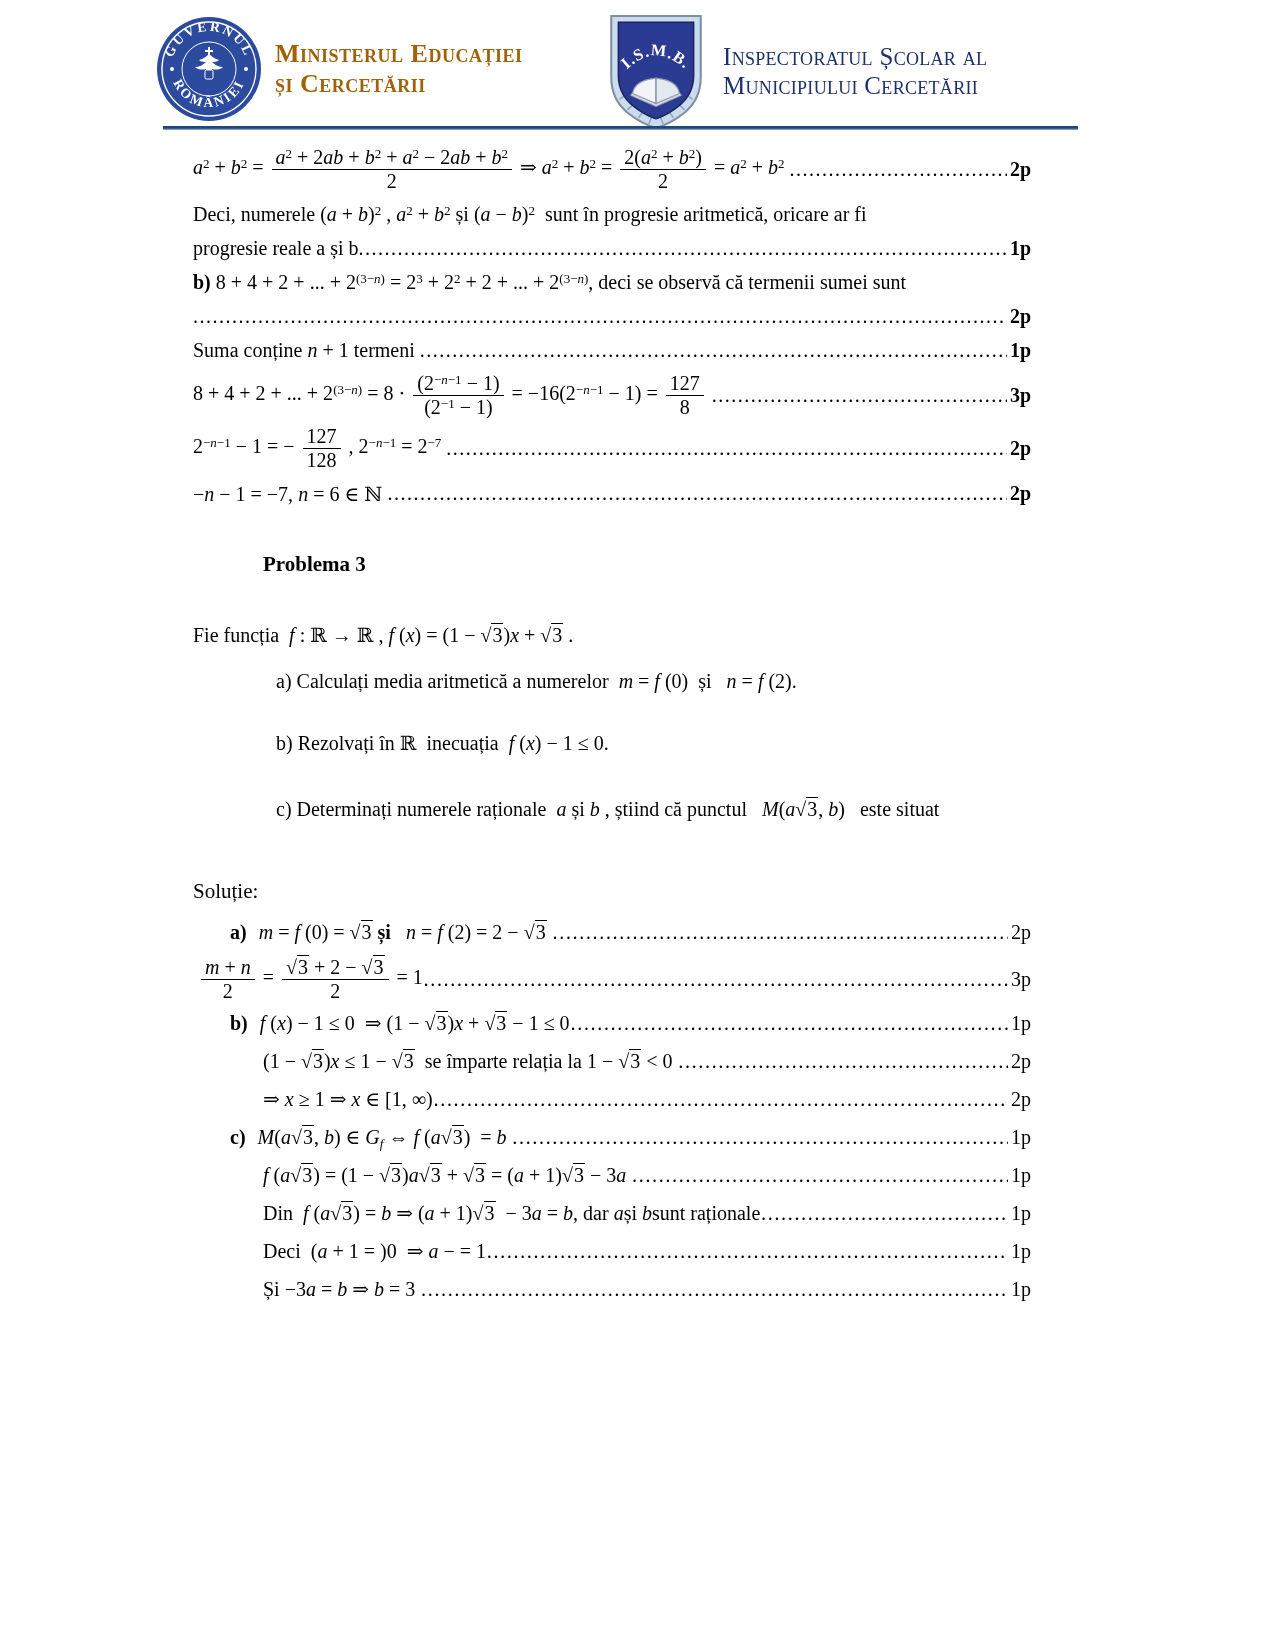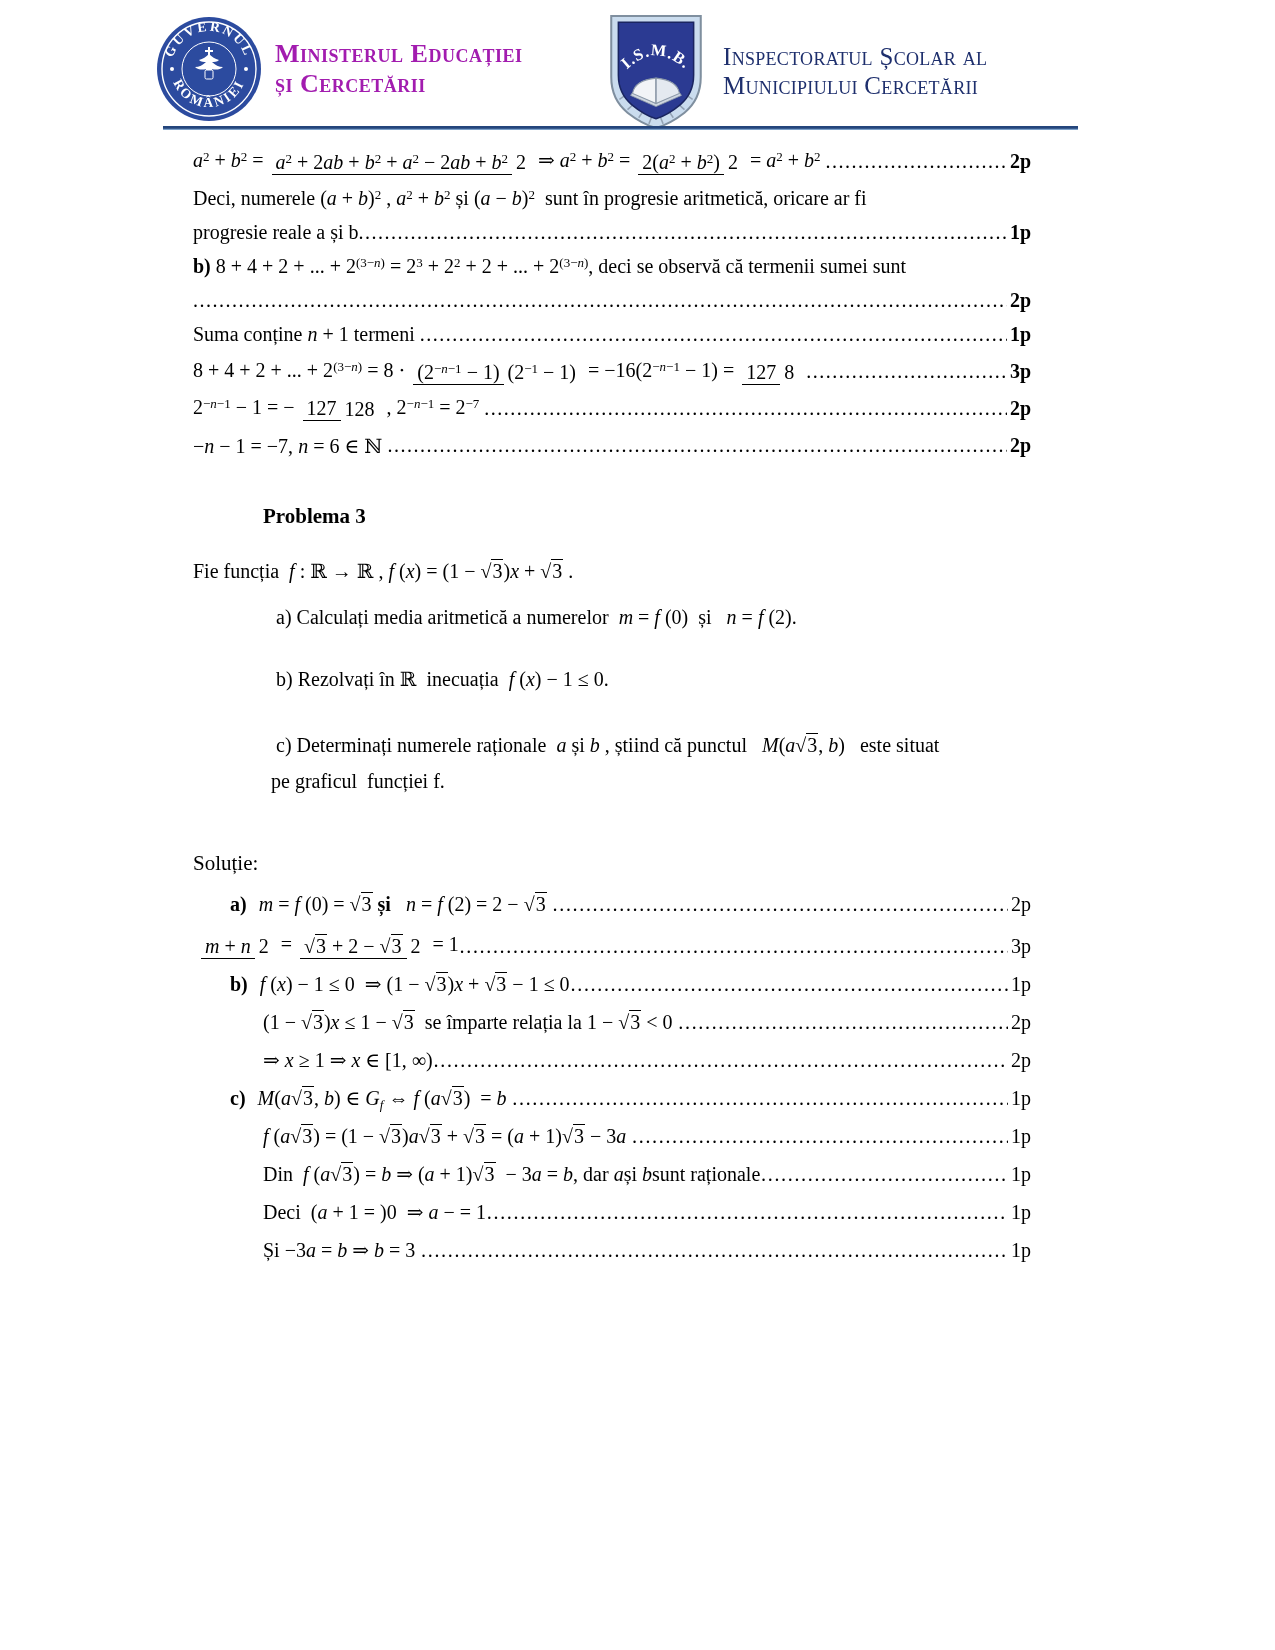--- a/index.html
+++ b/index.html
@@ -4,21 +4,21 @@
 <style>
   *{margin:0;padding:0;box-sizing:border-box}
   html,body{background:#fff}
   body{width:1275px;height:1650px;position:relative;overflow:hidden;
        font-family:"Liberation Serif","DejaVu Serif","DejaVu Sans",serif;color:#000}
   .page{position:absolute;inset:0;background:#fff}
 
   
   .hdr-left{position:absolute;left:156px;top:16px;display:flex;align-items:center;gap:13px}
   .hdr-right{position:absolute;left:604px;top:12px;display:flex;align-items:center;gap:15px}
-  .min-name{font-weight:bold;font-variant:small-caps;font-size:26px;line-height:30px;letter-spacing:.5px;color:#a21caf}
+  .min-name{font-weight:bold;font-variant:small-caps;font-size:26px;line-height:30px;letter-spacing:.5px;color:#a16207}
   .insp-name{font-weight:normal;font-variant:small-caps;font-size:25px;line-height:29px;letter-spacing:.3px;color:#1e2f6d}
   .hdr-rule{position:absolute;left:163px;top:126px;width:915px;height:4px;
             background:linear-gradient(#24457c 0,#24457c 55%,#9dc3e6 100%)}
 
   
   .content{position:absolute;left:193px;top:140px;width:838px;font-size:20px}
   .sline{display:flex;align-items:center;min-height:31px;margin-bottom:3px}
   .smath{white-space:pre;flex:0 0 auto}
   .dots{flex:1 1 0;min-width:0;overflow:hidden;white-space:nowrap}
   .d1{letter-spacing:1.5px}
@@ -28,30 +28,30 @@
   .prefix{font-weight:bold;margin-right:12px}
   .tall{margin-top:6px;margin-bottom:6px}
   .ind0{padding-left:5px}
   .ind1{padding-left:37px}
   .ind2{padding-left:70px}
   .ind3{padding-left:83px}
   .ind3b{padding-left:78px}
 
   sup{font-size:13px;line-height:0;vertical-align:6px;white-space:pre}
   sub{font-size:13px;line-height:0;vertical-align:-4px;white-space:pre}
-  .frac{display:inline-flex;flex-direction:row;align-items:center;vertical-align:middle;
+  .frac{display:inline-flex;flex-direction:column;align-items:center;vertical-align:middle;
         margin:0 3px;line-height:23px;text-align:center}
   .frac .num{border-bottom:1.5px solid #000;padding:0 4px}
   .frac .den{padding:0 4px}
   .sqrt{white-space:pre}
   .sqrt .rad{border-top:1.5px solid #000;padding:0 1px}
 
   .tline{white-space:pre;min-height:36px;line-height:36px}
   .p3head{font-weight:bold;font-size:21px;padding-left:70px;margin-top:43px}
-  .intro{margin-top:24px}
+  .intro{margin-top:40px}
   .gA{margin-top:10px}
   .gB{margin-top:26px}
   .gC{margin-top:30px}
   .sol-label{font-size:21px;margin-top:52px;margin-bottom:10px}
   #p3sol .sline{min-height:36px;margin-bottom:2px}
 </style>
 </head>
 <body>
 
 <div class="page">
@@ -160,21 +160,20 @@
           <span class="pts bp">2p</span>
         </div>
       </section>
 
     <h2 class="p3head">Problema 3</h2>
 
     <div class="tline intro"><span class="smath">Fie funcția  <i>f</i> : ℝ → ℝ , <i>f</i> (<i>x</i>) = (1 − <span class="sqrt"><span class="rsign">√</span><span class="rad">3</span></span>)<i>x</i> + <span class="sqrt"><span class="rsign">√</span><span class="rad">3</span></span> .</span></div>
     <div class="tline ind3 gA"><span class="smath">a) Calculați media aritmetică a numerelor  <i>m</i> = <i>f</i> (0)  și   <i>n</i> = <i>f</i> (2).</span></div>
     <div class="tline ind3 gB"><span class="smath">b) Rezolvați în ℝ  inecuația  <i>f</i> (<i>x</i>) − 1 ≤ 0.</span></div>
     <div class="tline ind3 gC"><span class="smath">c) Determinați numerele raționale  <i>a</i> și <i>b</i> , știind că punctul   <i>M</i>(<i>a</i><span class="sqrt"><span class="rsign">√</span><span class="rad">3</span></span>, <i>b</i>)   este situat</span></div>
-    <div class="tline ind3b"><span class="smath">pe graficul  funcției f.</span></div>
 
     <div class="sol-label">Soluție:</div>
 
     <section id="p3sol">
         <div class="sline ind1">
           <span class="prefix">a)</span>
           <span class="smath"><i>m</i> = <i>f</i> (0) = <span class="sqrt"><span class="rsign">√</span><span class="rad">3</span></span> <b>și</b>   <i>n</i> = <i>f</i> (2) = 2 − <span class="sqrt"><span class="rsign">√</span><span class="rad">3</span></span> </span>
           <span class="dots d2">…………………………………………………………………………………………………………………………………………………………</span>
           <span class="pts">2p</span>
         </div>

